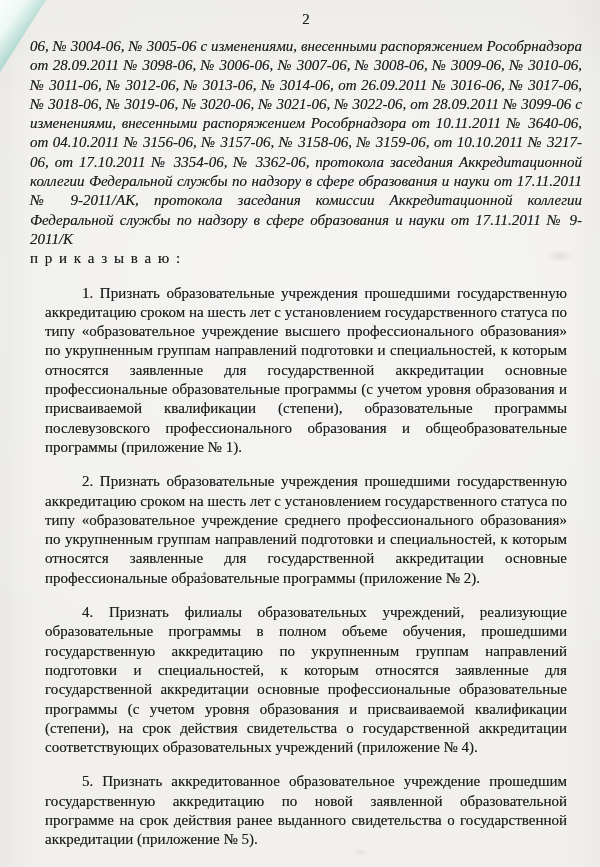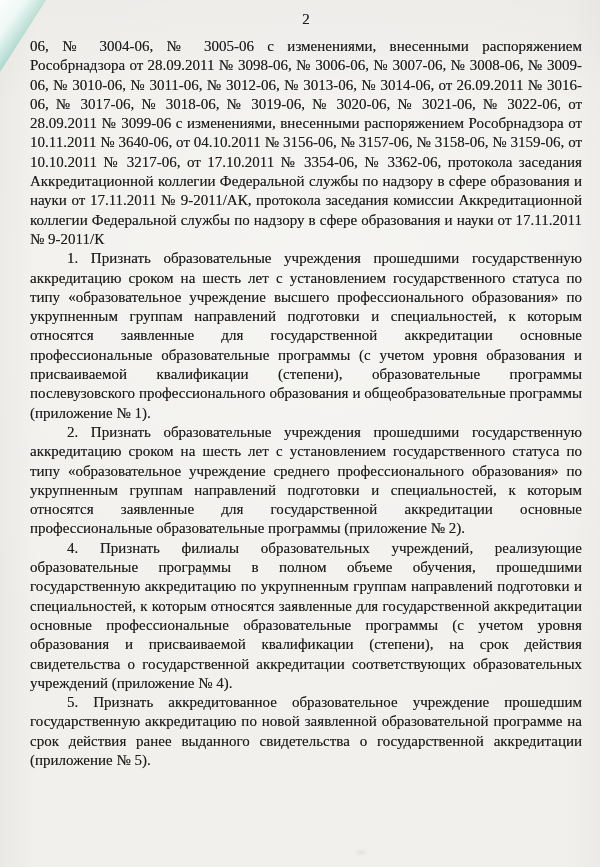--- a/index.html
+++ b/index.html
@@ -61,28 +61,29 @@
     left: 30px;
     width: 552px;
     font-size: 15px;
     line-height: 19.3px;
     text-shadow: 0 0 0.6px rgba(25,25,25,0.55);
     hyphens: none;
   }
   .intro-paragraph {
     margin: 0;
     text-align: justify;
+    font-style: italic;
   }
   .decree-word {
     margin: 0 0 13px 0;
     letter-spacing: 1.5px;
     text-align: left;
   }
   .order-paragraph {
-    margin: 0;
+    margin: 15px;
     text-align: justify;
     text-indent: 37px;
   }
   
   .smudge {
     position: absolute;
     border-radius: 50%;
     filter: blur(1.2px);
     pointer-events: none;
   }
@@ -109,20 +110,21 @@
 <div class="scan-page">
 
   <div class="corner-artifact"></div>
 
   <div class="page-number">2</div>
 
   <div class="content">
 
     <p class="intro-paragraph">06, № 3004-06, № 3005-06 с изменениями, внесенными распоряжением Рособрнадзора от 28.09.2011 № 3098-06, № 3006-06, № 3007-06, № 3008-06, № 3009-06, № 3010-06, № 3011-06, № 3012-06, № 3013-06, № 3014-06, от 26.09.2011 № 3016-06, № 3017-06, № 3018-06, № 3019-06, № 3020-06, № 3021-06, № 3022-06, от 28.09.2011 № 3099-06 с изменениями, внесенными распоряжением Рособрнадзора от 10.11.2011 № 3640-06, от 04.10.2011 № 3156-06, № 3157-06, № 3158-06, № 3159-06, от 10.10.2011 № 3217-06, от 17.10.2011 № 3354-06, № 3362-06, протокола заседания Аккредитационной коллегии Федеральной службы по надзору в сфере образования и науки от 17.11.2011 № 9-2011/АК, протокола заседания комиссии Аккредитационной коллегии Федеральной службы по надзору в сфере образования и науки от 17.11.2011 № 9-2011/К</p>
 
+    <p class="decree-word">п р и к а з ы в а ю :</p>
 
     <div>
       <p class="order-paragraph">1. Признать образовательные учреждения прошедшими государственную аккредитацию сроком на шесть лет с установлением государственного статуса по типу «образовательное учреждение высшего профессионального образования» по укрупненным группам направлений подготовки и специальностей, к которым относятся заявленные для государственной аккредитации основные профессиональные образовательные программы (с учетом уровня образования и присваиваемой квалификации (степени), образовательные программы послевузовского профессионального образования и общеобразовательные программы (приложение № 1).</p>
       <p class="order-paragraph">2. Признать образовательные учреждения прошедшими государственную аккредитацию сроком на шесть лет с установлением государственного статуса по типу «образовательное учреждение среднего профессионального образования» по укрупненным группам направлений подготовки и специальностей, к которым относятся заявленные для государственной аккредитации основные профессиональные образовательные программы (приложение № 2).</p>
       <p class="order-paragraph">4. Признать филиалы образовательных учреждений, реализующие образовательные программы в полном объеме обучения, прошедшими государственную аккредитацию по укрупненным группам направлений подготовки и специальностей, к которым относятся заявленные для государственной аккредитации основные профессиональные образовательные программы (с учетом уровня образования и присваиваемой квалификации (степени), на срок действия свидетельства о государственной аккредитации соответствующих образовательных учреждений (приложение № 4).</p>
       <p class="order-paragraph">5. Признать аккредитованное образовательное учреждение прошедшим государственную аккредитацию по новой заявленной образовательной программе на срок действия ранее выданного свидетельства о государственной аккредитации (приложение № 5).</p>
     </div>
 
   </div>
 

